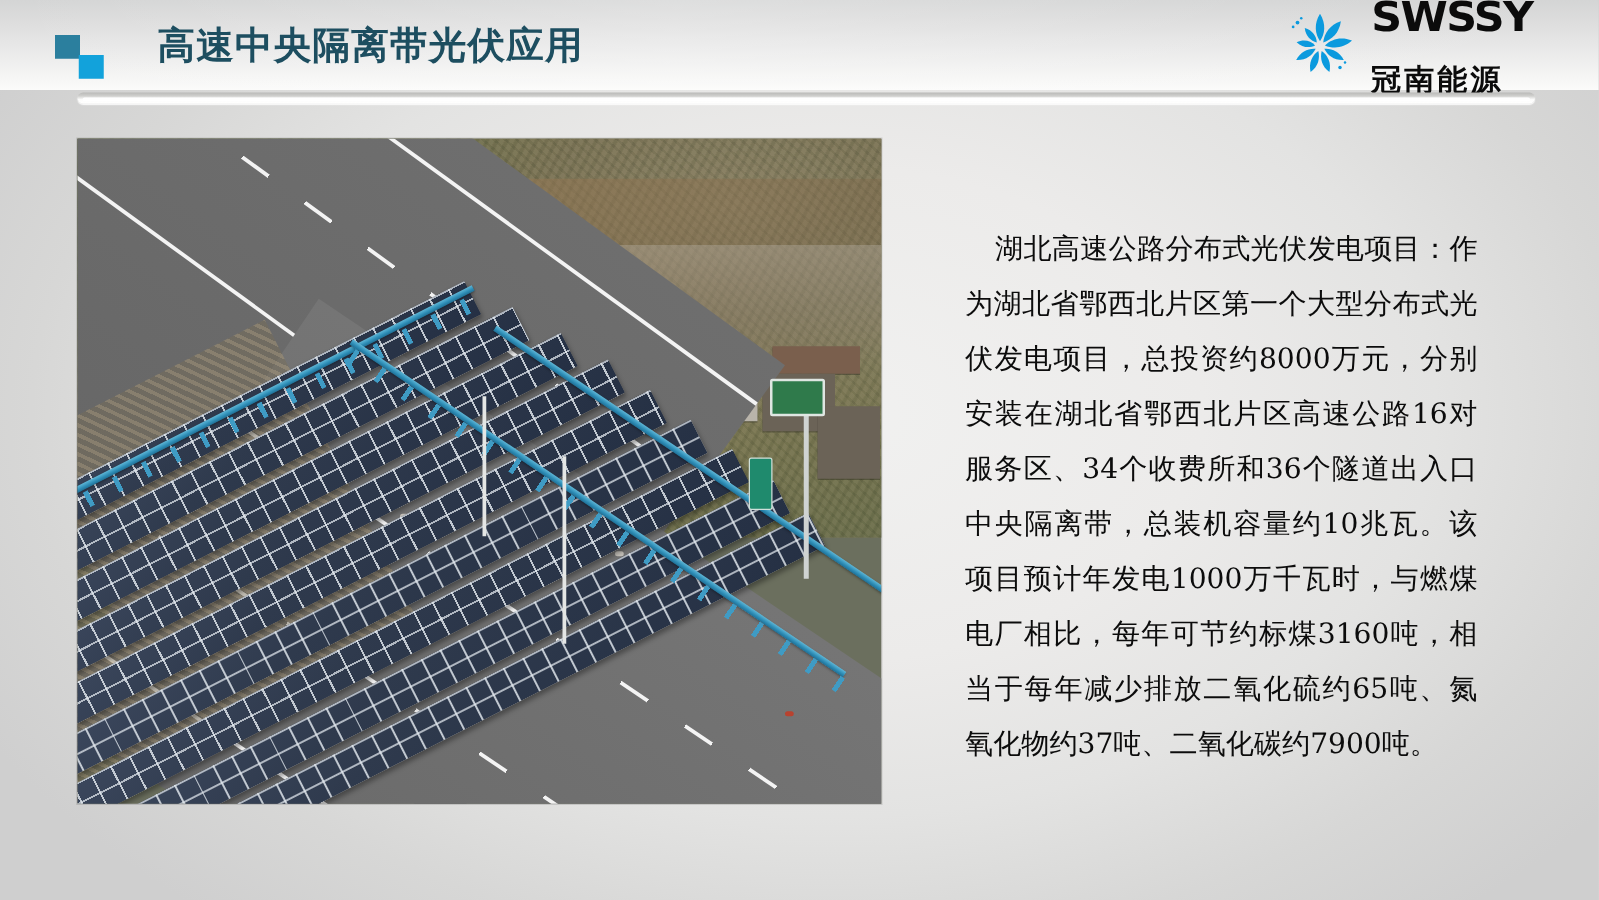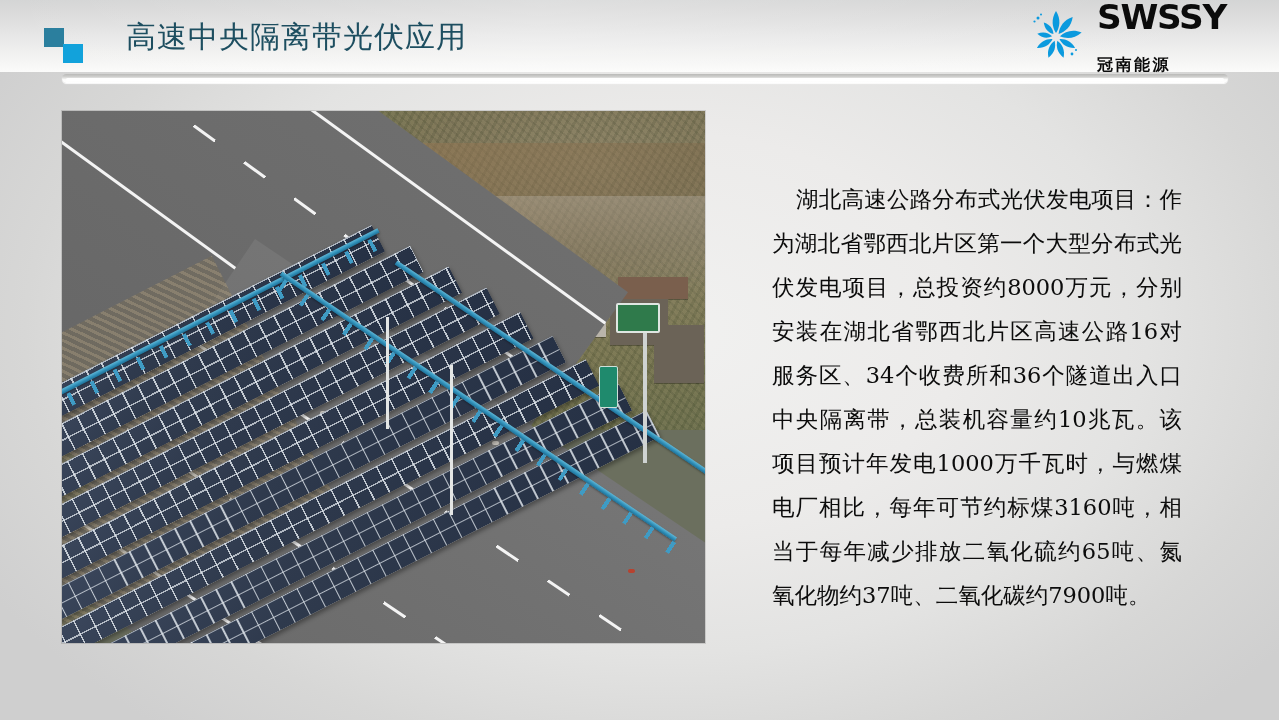--- a/index.html
+++ b/index.html
@@ -65,21 +65,21 @@
     left: 19px; top: 16px;
     width: 20px; height: 19px;
     background: #12a2db;
   }
 
   
   .title {
     position: absolute;
     left: 126px; top: 17px;
     font-size: 30px;
-    font-weight: normal;
+    font-weight: bold;
     letter-spacing: 1px;
     color: #1d4e60;
     white-space: nowrap;
     line-height: 40px;
   }
 
   
   .logo {
     position: absolute;
     right: 58px; top: 6px;
@@ -102,21 +102,21 @@
     font-size: 33px;
     font-weight: bold;
     color: #0b0b0b;
     letter-spacing: -1.2px;
     font-family: "DejaVu Sans", sans-serif;
     transform: scaleX(1.04);
     transform-origin: left center;
   }
   .logo-sub {
     margin-top: 23px;
-    font-size: 16px;
+    font-size: 24px;
     font-weight: bold;
     color: #0b0b0b;
     letter-spacing: 2.5px;
   }
 
   
   .divider {
     position: absolute;
     left: 62px; top: 74px;
     width: 1166px; height: 9px;

